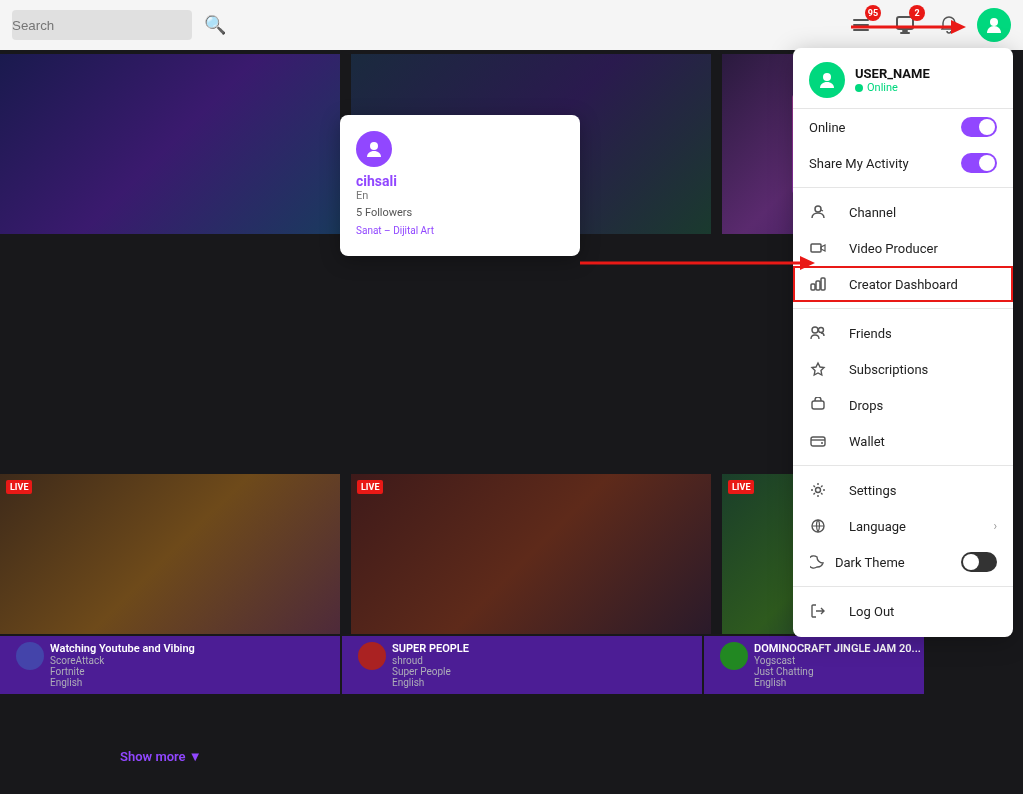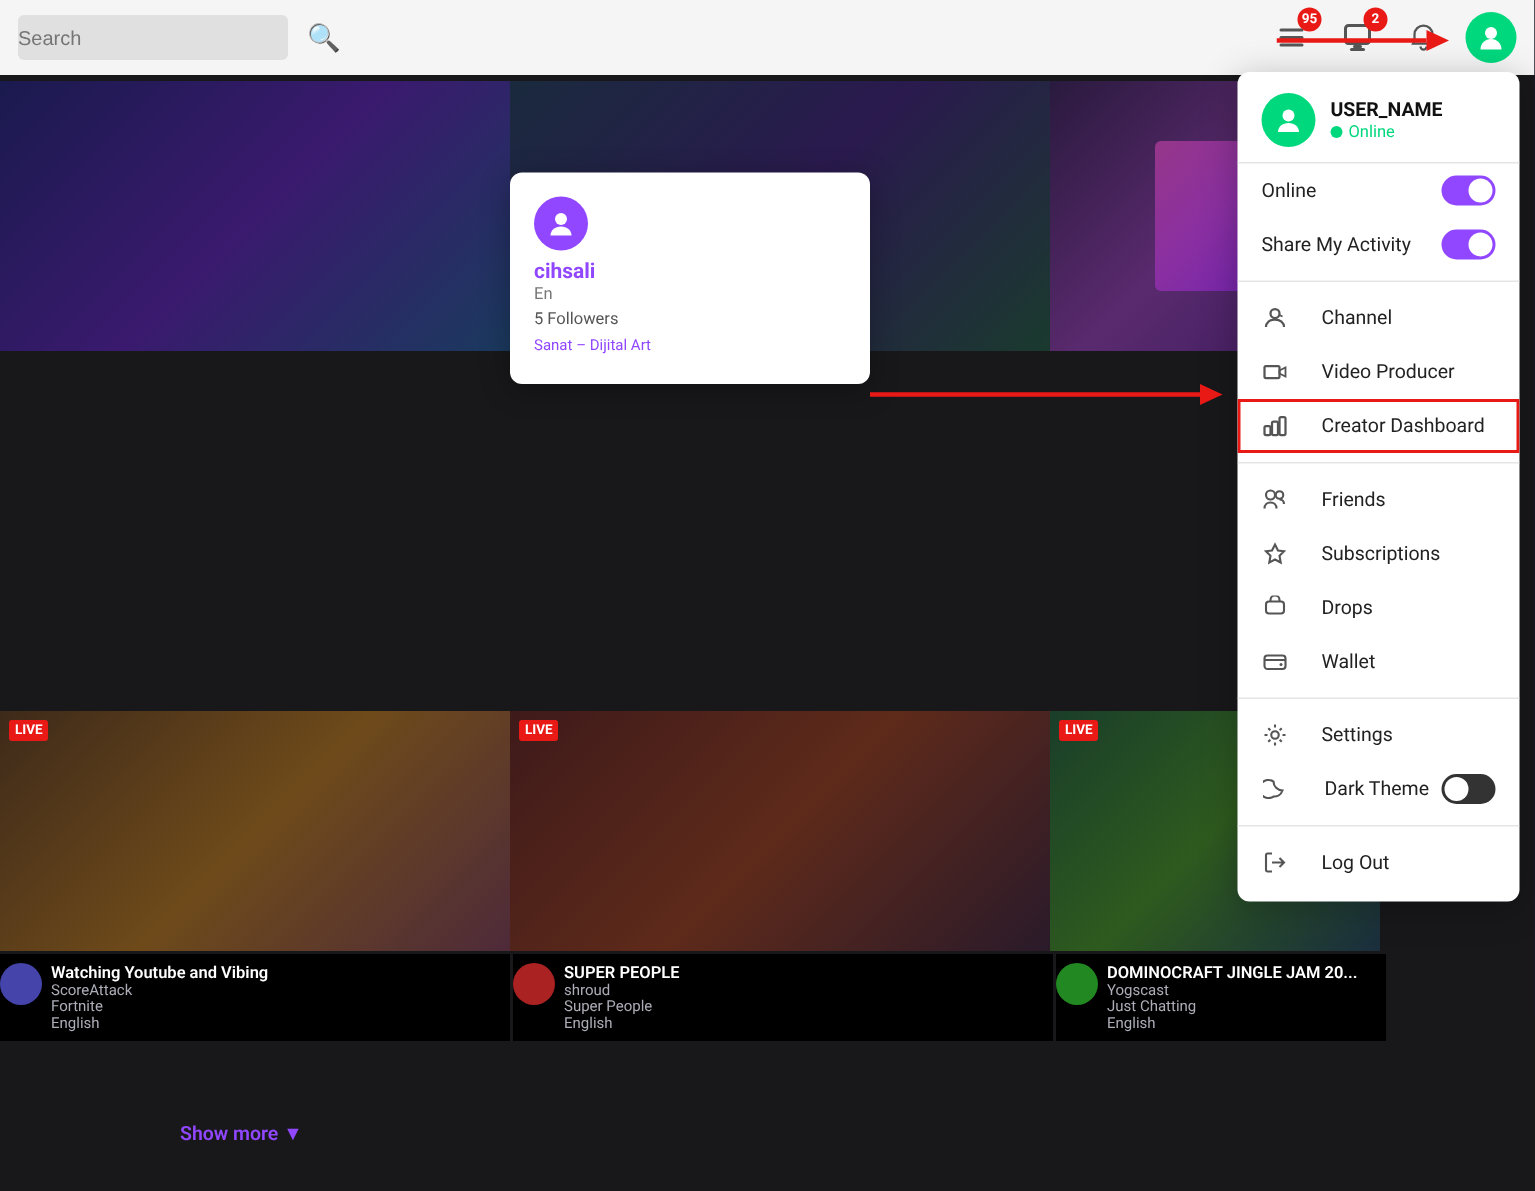--- a/index.html
+++ b/index.html
@@ -105,21 +105,21 @@
       left: 0;
       right: 0;
       bottom: 0;
       background: #18181b;
       z-index: 1;
     }
 
     
     .card-row {
       display: flex;
-      gap: 0;
+      gap: 11px;
       margin-bottom: 2px;
     }
 
     .card-thumb {
       height: 180px;
       flex: 1;
       background: #2a2a3e;
       position: relative;
       overflow: hidden;
     }
@@ -195,21 +195,21 @@
       color: white;
       font-size: 16px;
       margin-bottom: 6px;
     }
 
     
     .dropdown-menu {
       position: absolute;
       top: 48px;
       right: 10px;
-      width: 188px;
+      width: 220px;
       background: white;
       border-radius: 8px;
       box-shadow: 0 4px 24px rgba(0,0,0,0.25);
       z-index: 10;
       padding-bottom: 8px;
       overflow: hidden;
     }
 
     .dropdown-header {
       display: flex;
@@ -351,22 +351,22 @@
     }
 
     
     .card-info-row {
       display: flex;
       gap: 2px;
     }
 
     .card-info {
       flex: 1;
-      background: #000000;
-      padding: 6px 0;
+      background: #4c1d95;
+      padding: 6px 16px;
     }
 
     .card-avatar-row {
       display: flex;
       gap: 6px;
       align-items: flex-start;
     }
 
     .card-avatar {
       width: 28px;
@@ -633,23 +633,33 @@
   <div class="menu-item">
     <span class="menu-icon">
       <svg width="16" height="16" viewBox="0 0 16 16" fill="none">
           <circle cx="8" cy="8" r="2.5" stroke="#555" stroke-width="1.4"></circle>
           <path d="M8 1v2M8 13v2M1 8h2M13 8h2M3.5 3.5l1.4 1.4M11.1 11.1l1.4 1.4M3.5 12.5l1.4-1.4M11.1 4.9l1.4-1.4" stroke="#555" stroke-width="1.4"></path>
         </svg>
     </span>
     <span>Settings</span>
   </div>
 
+  <div class="menu-item">
+    <span class="menu-icon">
+      <svg width="16" height="16" viewBox="0 0 16 16" fill="none">
+          <circle cx="8" cy="8" r="6" stroke="#555" stroke-width="1.4"></circle>
+          <path d="M8 2c-2 2-2 8 0 12M8 2c2 2 2 8 0 12M2 8h12" stroke="#555" stroke-width="1.2"></path>
+        </svg>
+    </span>
+    <span>Language</span>
+    <span class="chevron">›</span>
+  </div>
 
   <div class="toggle-row" style="padding: 8px 16px;">
-    <div style="display:flex;align-items:center;gap:24px;">
+    <div style="display:flex;align-items:center;gap:8px;">
       <span class="menu-icon">
         <svg width="16" height="16" viewBox="0 0 16 16" fill="none">
             <path d="M13 9A6 6 0 017 3a6 6 0 100 10 6 6 0 006-4z" stroke="#555" stroke-width="1.4"></path>
           </svg>
       </span>
       <span class="toggle-label">Dark Theme</span>
     </div>
     <div class="toggle off-dark"></div>
   </div>
 

